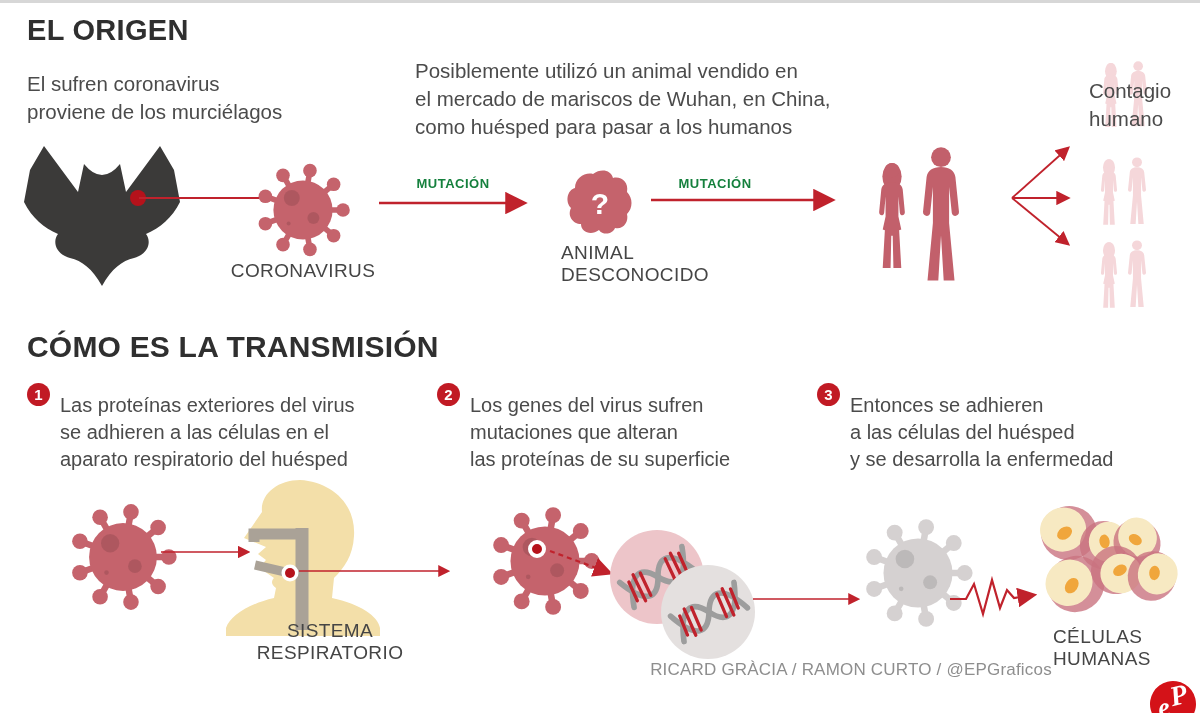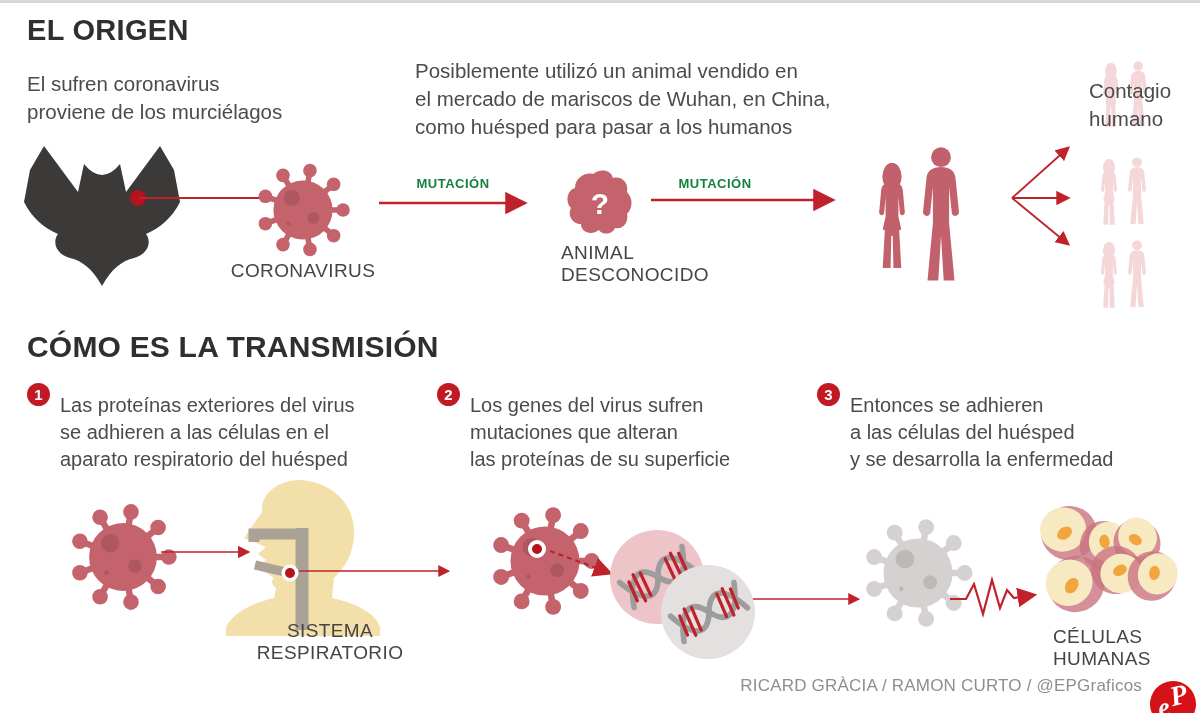--- a/index.html
+++ b/index.html
@@ -244,19 +244,19 @@
     <use href="#sym-cell" x="6" y="6" width="58" height="58" transform="rotate(-15 35 35)"></use>
     <use href="#sym-cell" x="44" y="22" width="50" height="50" transform="rotate(100 69 47)"></use>
     <use href="#sym-cell" x="78" y="20" width="50" height="50" transform="rotate(50 103 45)"></use>
     <use href="#sym-cell" x="12" y="56" width="60" height="60" transform="rotate(-35 42 86)"></use>
     <use href="#sym-cell" x="56" y="46" width="52" height="52" transform="rotate(170 82 72)"></use>
     <use href="#sym-cell" x="92" y="52" width="52" height="52" transform="rotate(115 118 78)"></use>
   </svg>
   <div class="abs cap" style="left:1053px;top:626px;">CÉLULAS
 HUMANAS</div>
 
-  <div class="abs credits" style="left:560px;top:676px;width:582px;">RICARD GRÀCIA / RAMON CURTO  / @EPGraficos</div>
+  <div class="abs credits" style="left:560px;top:660px;width:582px;text-align:center;">RICARD GRÀCIA / RAMON CURTO  / @EPGraficos</div>
   <div class="abs eplogo" style="left:1150px;top:681px;">
     <span class="ep-e">e</span>
     <span class="ep-p">P</span>
   </div>
 
 </div>
 
 </body></html>

